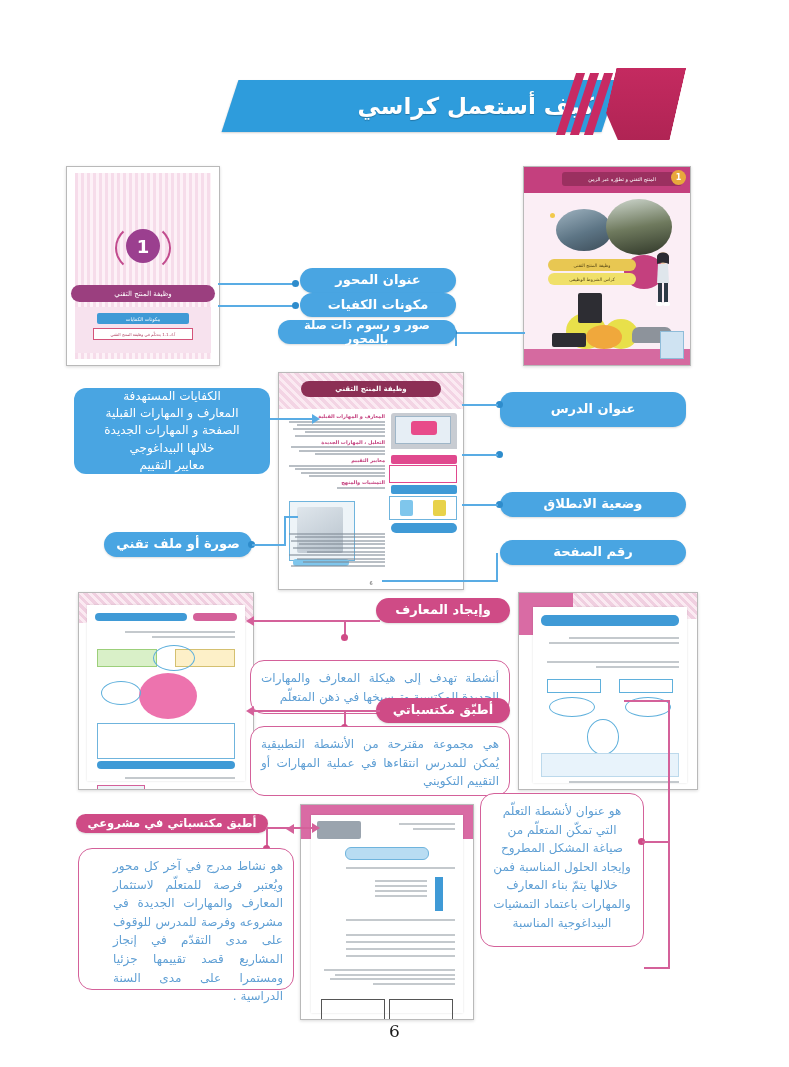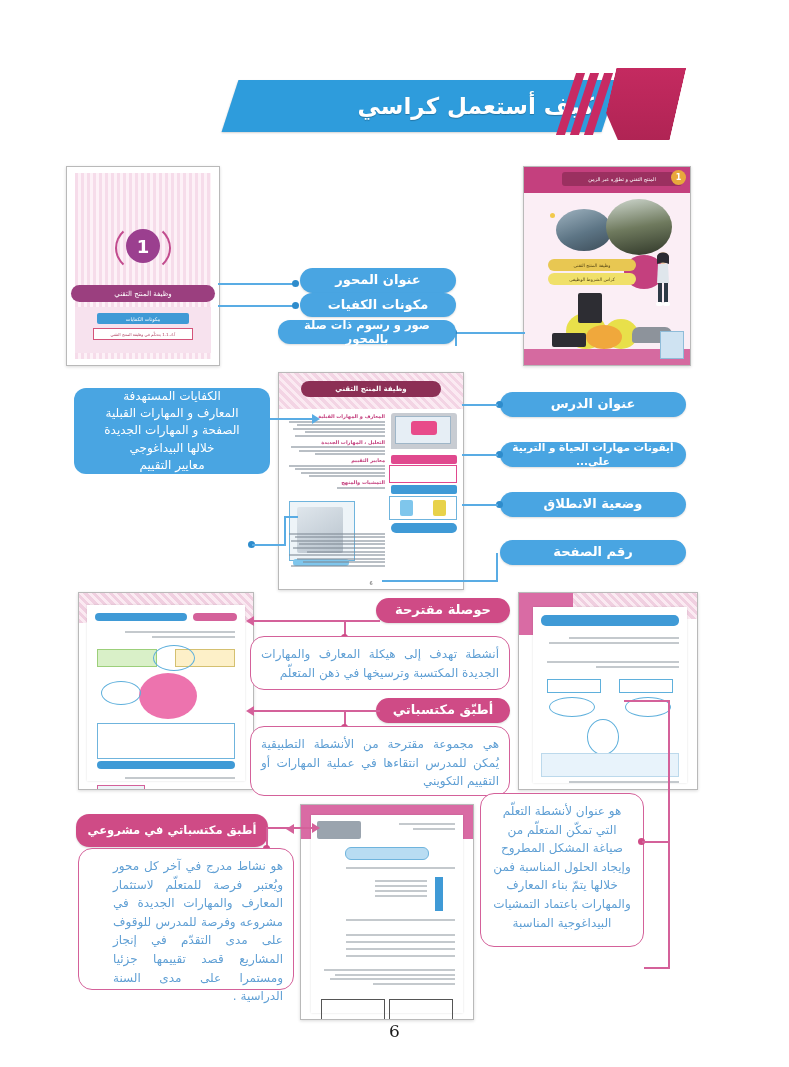--- a/index.html
+++ b/index.html
@@ -387,44 +387,44 @@
       <span>الكفايات المستهدفة</span><br>
       <span>المعارف و المهارات القبلية</span><br>
       <span>الصفحة و المهارات الجديدة</span><br>
       <span>خلالها البيداغوجي</span><br>
       <span>معايير التقييم</span>
     </p>
   </div>
   <div class="ln" style="left:270px;top:418px;width:44px;height:2px;"></div>
   <div class="arrow right" style="left:312px;top:414px;"></div>
 
-  <div class="lbl blue" id="lbl-lesson-title" style="left:500px;top:392px;width:186px;height:25px;">
+  <div class="lbl blue" id="lbl-lesson-title" style="left:500px;top:392px;width:186px;height:35px;">
     <span>عنوان الدرس</span>
   </div>
   <div class="dot" style="left:496px;top:401px;"></div>
   <div class="ln" style="left:462px;top:404px;width:36px;height:2px;"></div>
 
-  <div class="lbl blue tiny" id="lbl-life-skills" style="left:500px;top:442px;width:186px;height:25px;">
-    <span>أيقونات مهارات الحياة و التربية على...</span>
-  </div>
   <div class="dot" style="left:496px;top:451px;"></div>
   <div class="ln" style="left:462px;top:454px;width:36px;height:2px;"></div>
 
   <div class="lbl blue" id="lbl-start-situation" style="left:500px;top:492px;width:186px;height:25px;">
     <span>وضعية الانطلاق</span>
   </div>
   <div class="dot" style="left:496px;top:501px;"></div>
   <div class="ln" style="left:462px;top:504px;width:36px;height:2px;"></div>
 
   <div class="lbl blue" id="lbl-pagenum" style="left:500px;top:540px;width:186px;height:25px;">
     <span>رقم الصفحة</span>
   </div>
   <div class="ln" style="left:382px;top:580px;width:116px;height:2px;"></div>
   <div class="ln" style="left:496px;top:553px;width:2px;height:29px;"></div>
 
+  <div class="lbl blue" id="lbl-photo-file" style="left:104px;top:532px;width:148px;height:25px;">
+    <span>صورة أو ملف تقني</span>
+  </div>
   <div class="dot" style="left:248px;top:541px;"></div>
   <div class="ln" style="left:252px;top:544px;width:34px;height:2px;"></div>
   <div class="ln" style="left:284px;top:516px;width:2px;height:30px;"></div>
   <div class="ln" style="left:284px;top:516px;width:14px;height:2px;"></div>
 
   <div class="thumb" id="thumb-low-left">
     <div class="pg-bg"></div>
     <div class="pg-hatch"></div>
     <div class="pg-sheet" style="padding:0;">
       <div class="pg-bar" style="position:absolute;left:8px;right:58px;top:8px;background:#3f9ad6;"></div>
@@ -470,27 +470,27 @@
       <div style="position:absolute;left:54px;top:150px;width:36px;height:14px;border:1px solid #5fb0dc;"></div>
       <div style="position:absolute;left:8px;right:8px;top:172px;">
           <div class="pg-line md"></div>
         </div>
 
       <div style="position:absolute;left:8px;right:8px;bottom:6px;height:22px;background:#e8f3fb;border:1px solid #bcd9ec;"></div>
     </div>
   </div>
 
   <div class="lbl pink" id="lbl-summary" style="left:376px;top:598px;width:134px;height:25px;">
-    <span>حوصلة مقترحة</span>
+    <span>وإيجاد المعارف</span>
   </div>
   <div class="ln pk" style="left:252px;top:620px;width:128px;height:2px;"></div>
   <div class="arrow left pk" style="left:246px;top:616px;"></div>
   <div class="ln pk" style="left:344px;top:620px;width:2px;height:18px;"></div>
   <div class="dot pk" style="left:341px;top:634px;"></div>
-  <div class="desc" id="desc-summary" style="left:250px;top:636px;width:258px;height:52px;">
+  <div class="desc" id="desc-summary" style="left:250px;top:660px;width:258px;height:52px;">
     <p>أنشطة تهدف إلى هيكلة المعارف والمهارات الجديدة المكتسبة وترسيخها في ذهن المتعلّم</p>
   </div>
 
   <div class="lbl pink" id="lbl-apply" style="left:376px;top:698px;width:134px;height:25px;">
     <span>أطبّق مكتسباتي</span>
   </div>
   <div class="ln pk" style="left:252px;top:710px;width:128px;height:2px;"></div>
   <div class="arrow left pk" style="left:246px;top:706px;"></div>
   <div class="ln pk" style="left:344px;top:710px;width:2px;height:18px;"></div>
   <div class="dot pk" style="left:341px;top:724px;"></div>
@@ -532,21 +532,21 @@
           <div class="pg-line" style="width:88%"></div>
         <div class="pg-line" style="width:92%"></div>
           <div class="pg-line sh"></div>
       </div>
       <div style="position:absolute;left:10px;top:184px;width:62px;height:30px;border:1px solid #555;"></div>
       <div style="position:absolute;right:10px;top:184px;width:62px;height:30px;border:1px solid #555;"></div>
 
     </div>
   </div>
 
-  <div class="lbl pink small" id="lbl-project" style="left:76px;top:814px;width:192px;height:33px;">
+  <div class="lbl pink small" id="lbl-project" style="left:76px;top:814px;width:192px;height:19px;">
     <span>أطبق مكتسباتي في مشروعي</span>
   </div>
   <div class="ln pk" style="left:268px;top:827px;width:46px;height:2px;"></div>
   <div class="arrow right pk" style="left:312px;top:823px;"></div>
   <div class="ln pk" style="left:266px;top:827px;width:2px;height:22px;"></div>
   <div class="dot pk" style="left:263px;top:845px;"></div>
   <div class="desc" id="desc-project" style="left:78px;top:848px;width:190px;height:140px;padding-left:24px;">
     <p>هو نشاط مدرج في آخر كل محور ويُعتبر فرصة للمتعلّم لاستثمار المعارف والمهارات الجديدة في مشروعه وفرصة للمدرس للوقوف على مدى التقدّم في إنجاز المشاريع قصد تقييمها جزئيا ومستمرا على مدى السنة الدراسية .</p>
   </div>
 

